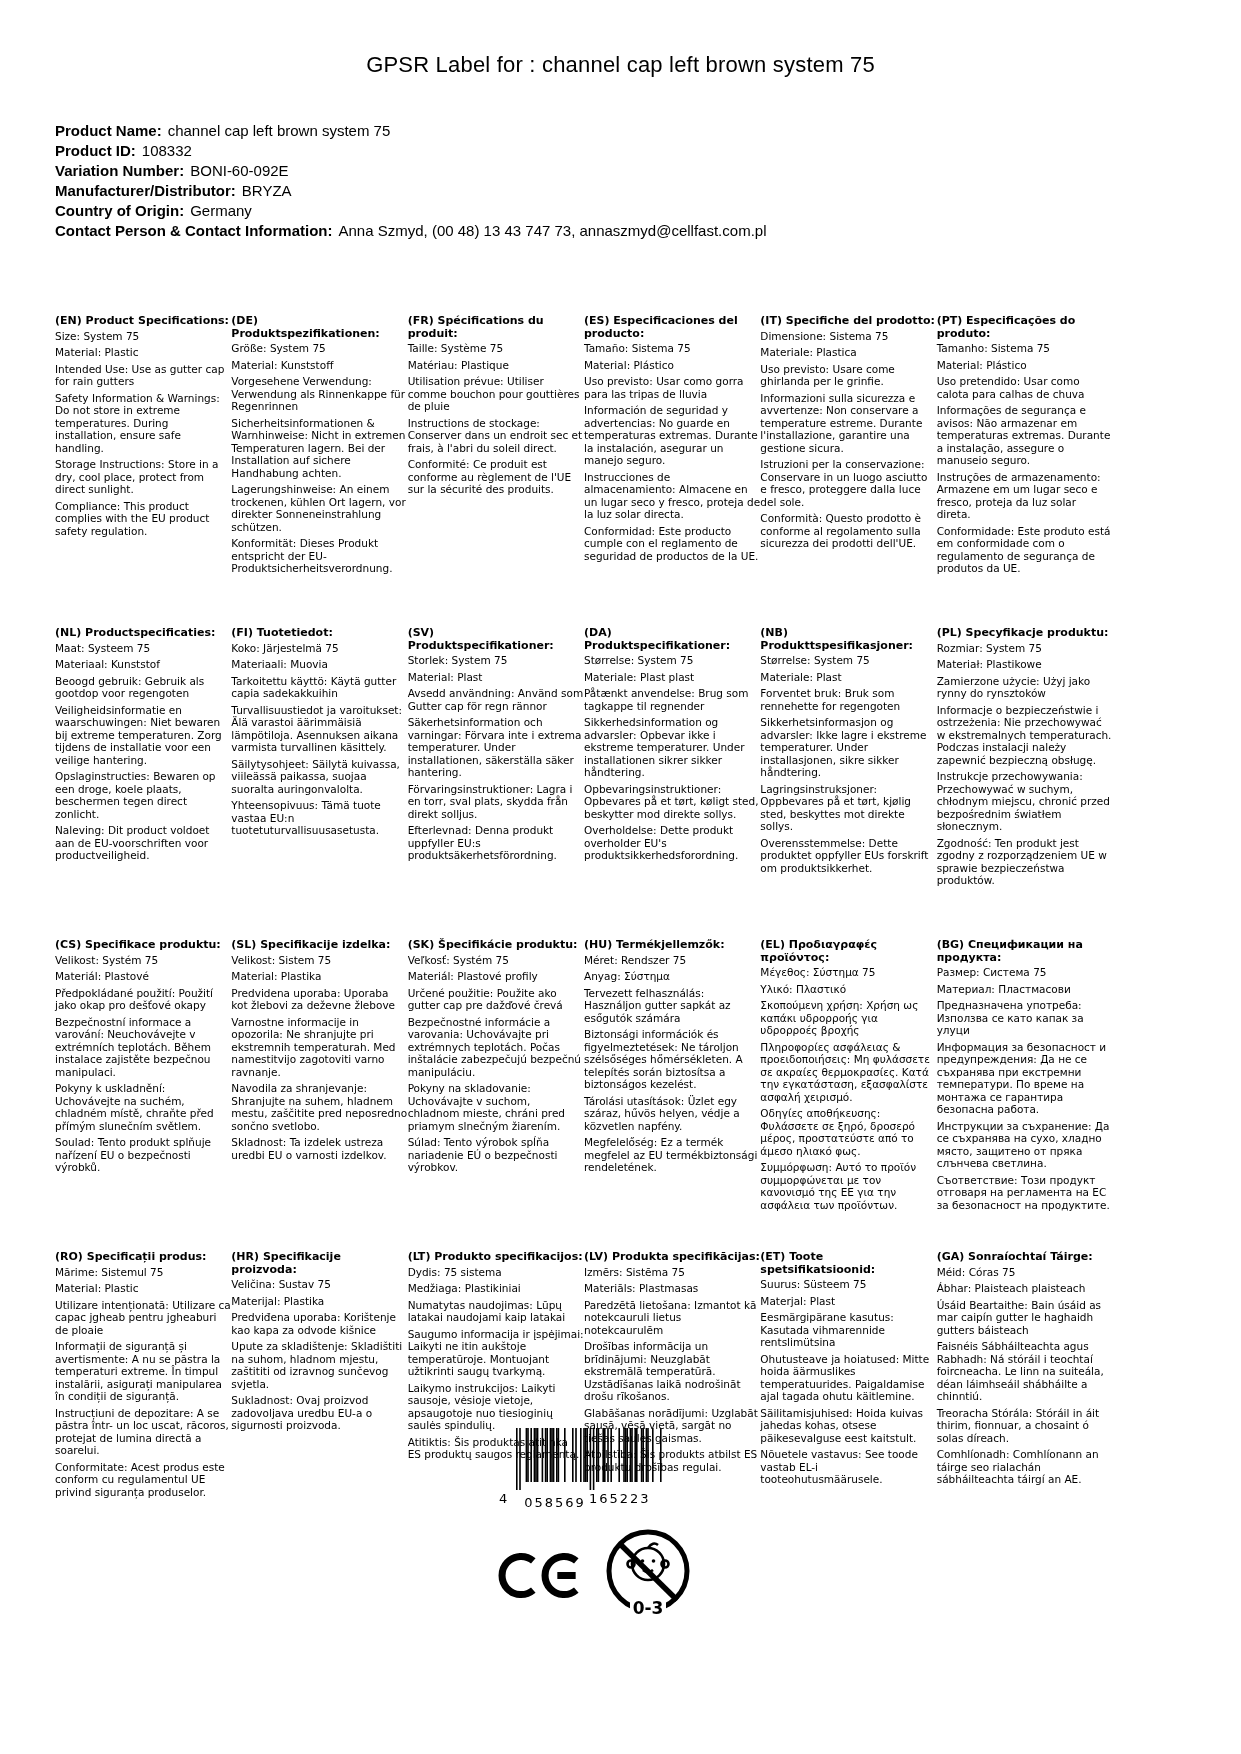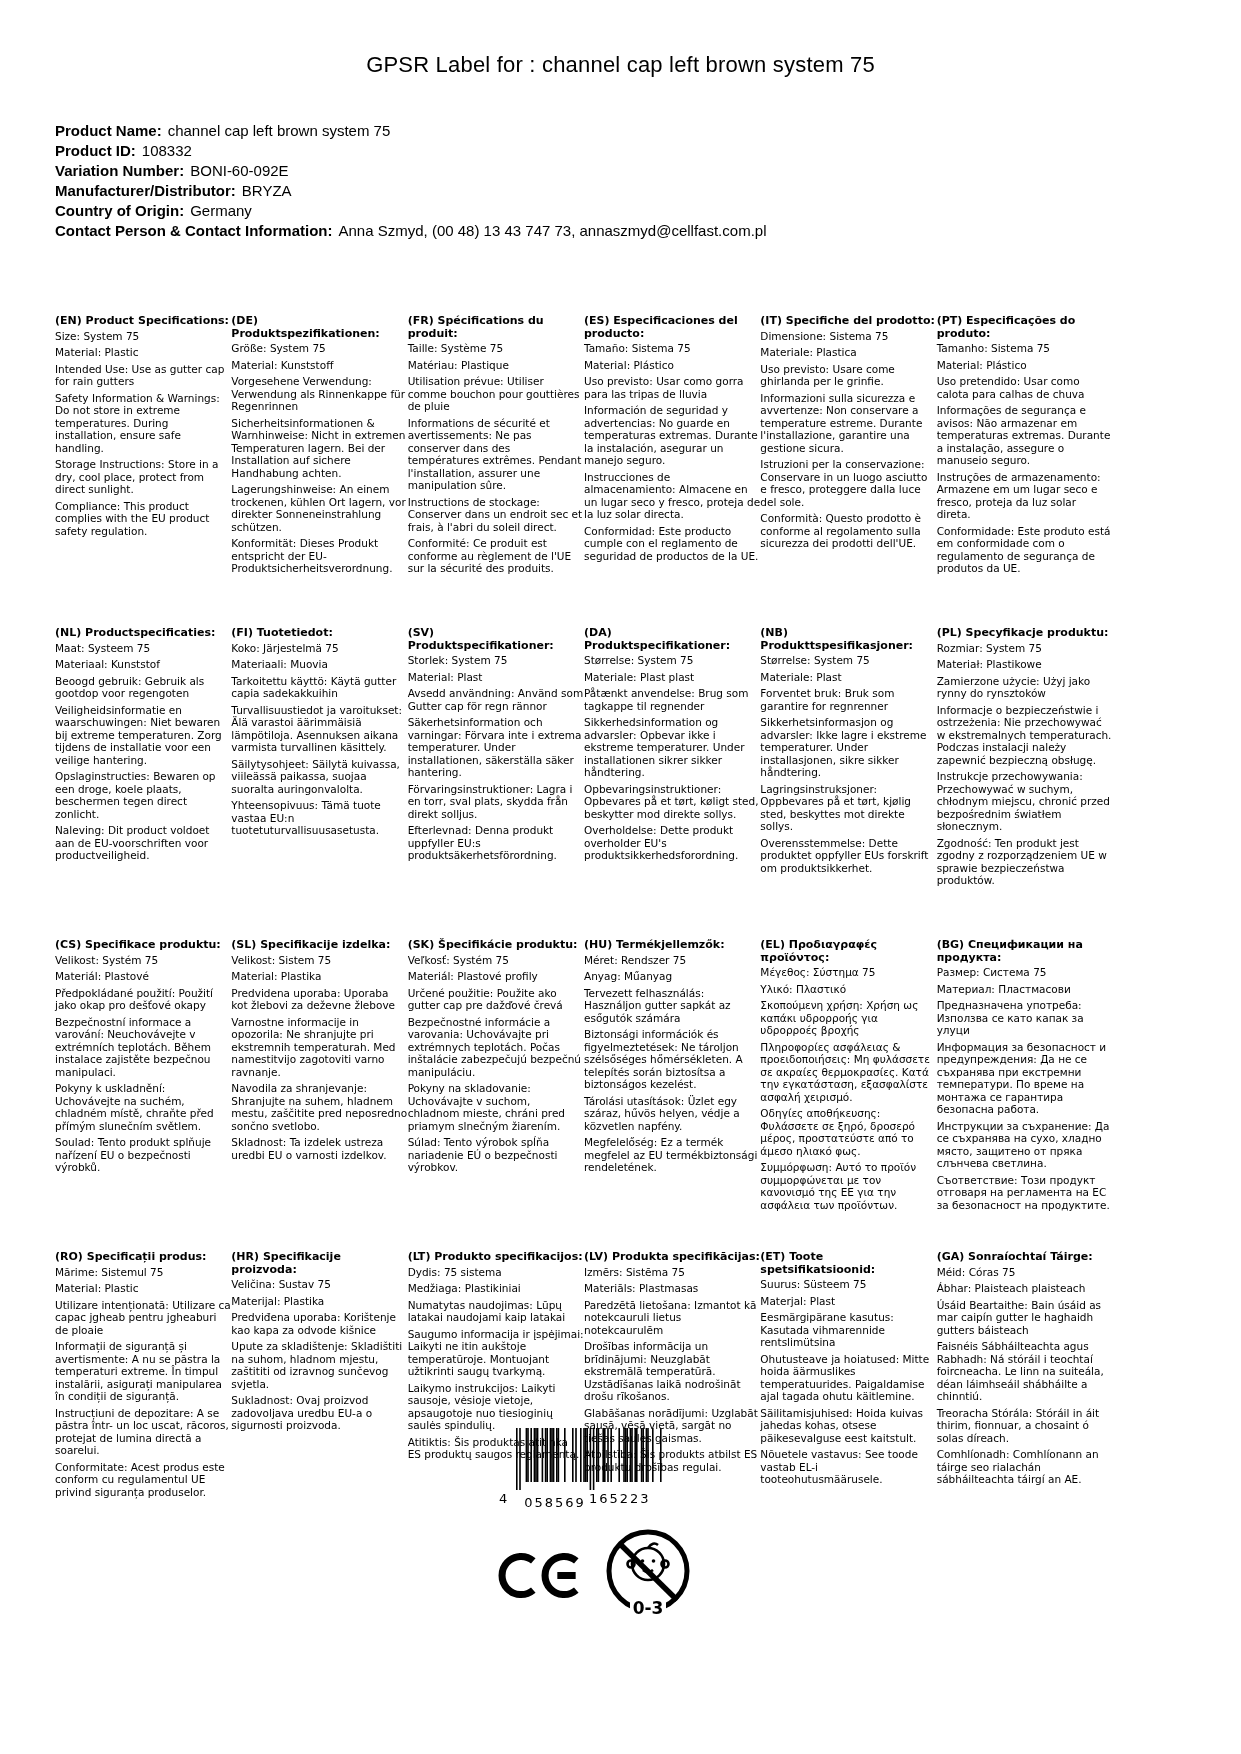--- a/index.html
+++ b/index.html
@@ -64,21 +64,20 @@
       <div class="spec-par">Vorgesehene Verwendung: Verwendung als Rinnenkappe für Regenrinnen</div>
       <div class="spec-par">Sicherheitsinformationen &amp; Warnhinweise: Nicht in extremen Temperaturen lagern. Bei der Installation auf sichere Handhabung achten.</div>
       <div class="spec-par">Lagerungshinweise: An einem trockenen, kühlen Ort lagern, vor direkter Sonneneinstrahlung schützen.</div>
       <div class="spec-par">Konformität: Dieses Produkt entspricht der EU-Produktsicherheitsverordnung.</div>
     </div>
     <div class="spec-block">
       <div class="spec-heading">(FR) Spécifications du produit:</div>
       <div class="spec-par">Taille: Système 75</div>
       <div class="spec-par">Matériau: Plastique</div>
       <div class="spec-par">Utilisation prévue: Utiliser comme bouchon pour gouttières de pluie</div>
-      <div class="spec-par">Informations de sécurité et avertissements: Ne pas conserver dans des températures extrêmes. Pendant l'installation, assurer une manipulation sûre.</div>
       <div class="spec-par">Instructions de stockage: Conserver dans un endroit sec et frais, à l'abri du soleil direct.</div>
       <div class="spec-par">Conformité: Ce produit est conforme au règlement de l'UE sur la sécurité des produits.</div>
     </div>
     <div class="spec-block">
       <div class="spec-heading">(ES) Especificaciones del producto:</div>
       <div class="spec-par">Tamaño: Sistema 75</div>
       <div class="spec-par">Material: Plástico</div>
       <div class="spec-par">Uso previsto: Usar como gorra para las tripas de lluvia</div>
       <div class="spec-par">Información de seguridad y advertencias: No guarde en temperaturas extremas. Durante la instalación, asegurar un manejo seguro.</div>
       <div class="spec-par">Instrucciones de almacenamiento: Almacene en un lugar seco y fresco, proteja de la luz solar directa.</div>
@@ -135,21 +134,21 @@
       <div class="spec-par">Materiale: Plast plast</div>
       <div class="spec-par">Påtænkt anvendelse: Brug som tagkappe til regnender</div>
       <div class="spec-par">Sikkerhedsinformation og advarsler: Opbevar ikke i ekstreme temperaturer. Under installationen sikrer sikker håndtering.</div>
       <div class="spec-par">Opbevaringsinstruktioner: Opbevares på et tørt, køligt sted, beskytter mod direkte sollys.</div>
       <div class="spec-par">Overholdelse: Dette produkt overholder EU's produktsikkerhedsforordning.</div>
     </div>
     <div class="spec-block">
       <div class="spec-heading">(NB) Produkttspesifikasjoner:</div>
       <div class="spec-par">Størrelse: System 75</div>
       <div class="spec-par">Materiale: Plast</div>
-      <div class="spec-par">Forventet bruk: Bruk som garantire for regnrenner</div>
+      <div class="spec-par">Forventet bruk: Bruk som rennehette for regengoten</div>
       <div class="spec-par">Sikkerhetsinformasjon og advarsler: Ikke lagre i ekstreme temperaturer. Under installasjonen, sikre sikker håndtering.</div>
       <div class="spec-par">Lagringsinstruksjoner: Oppbevares på et tørt, kjølig sted, beskyttes mot direkte sollys.</div>
       <div class="spec-par">Overensstemmelse: Dette produktet oppfyller EUs forskrift om produktsikkerhet.</div>
     </div>
     <div class="spec-block">
       <div class="spec-heading">(PL) Specyfikacje produktu:</div>
       <div class="spec-par">Rozmiar: System 75</div>
       <div class="spec-par">Materiał: Plastikowe</div>
       <div class="spec-par">Zamierzone użycie: Użyj jako rynny do rynsztoków</div>
       <div class="spec-par">Informacje o bezpieczeństwie i ostrzeżenia: Nie przechowywać w ekstremalnych temperaturach. Podczas instalacji należy zapewnić bezpieczną obsługę.</div>
@@ -179,21 +178,21 @@
       <div class="spec-par">Veľkosť: Systém 75</div>
       <div class="spec-par">Materiál: Plastové profily</div>
       <div class="spec-par">Určené použitie: Použite ako gutter cap pre dažďové črevá</div>
       <div class="spec-par">Bezpečnostné informácie a varovania: Uchovávajte pri extrémnych teplotách. Počas inštalácie zabezpečujú bezpečnú manipuláciu.</div>
       <div class="spec-par">Pokyny na skladovanie: Uchovávajte v suchom, chladnom mieste, chráni pred priamym slnečným žiarením.</div>
       <div class="spec-par">Súlad: Tento výrobok spĺňa nariadenie EÚ o bezpečnosti výrobkov.</div>
     </div>
     <div class="spec-block">
       <div class="spec-heading">(HU) Termékjellemzők:</div>
       <div class="spec-par">Méret: Rendszer 75</div>
-      <div class="spec-par">Anyag: Műanyag</div>
+      <div class="spec-par">Anyag: Σύστημα</div>
       <div class="spec-par">Tervezett felhasználás: Használjon gutter sapkát az esőgutók számára</div>
       <div class="spec-par">Biztonsági információk és figyelmeztetések: Ne tároljon szélsőséges hőmérsékleten. A telepítés során biztosítsa a biztonságos kezelést.</div>
       <div class="spec-par">Tárolási utasítások: Üzlet egy száraz, hűvös helyen, védje a közvetlen napfény.</div>
       <div class="spec-par">Megfelelőség: Ez a termék megfelel az EU termékbiztonsági rendeletének.</div>
     </div>
     <div class="spec-block">
       <div class="spec-heading">(EL) Προδιαγραφές προϊόντος:</div>
       <div class="spec-par">Μέγεθος: Σύστημα 75</div>
       <div class="spec-par">Υλικό: Πλαστικό</div>
       <div class="spec-par">Σκοπούμενη χρήση: Χρήση ως καπάκι υδρορροής για υδρορροές βροχής</div>

